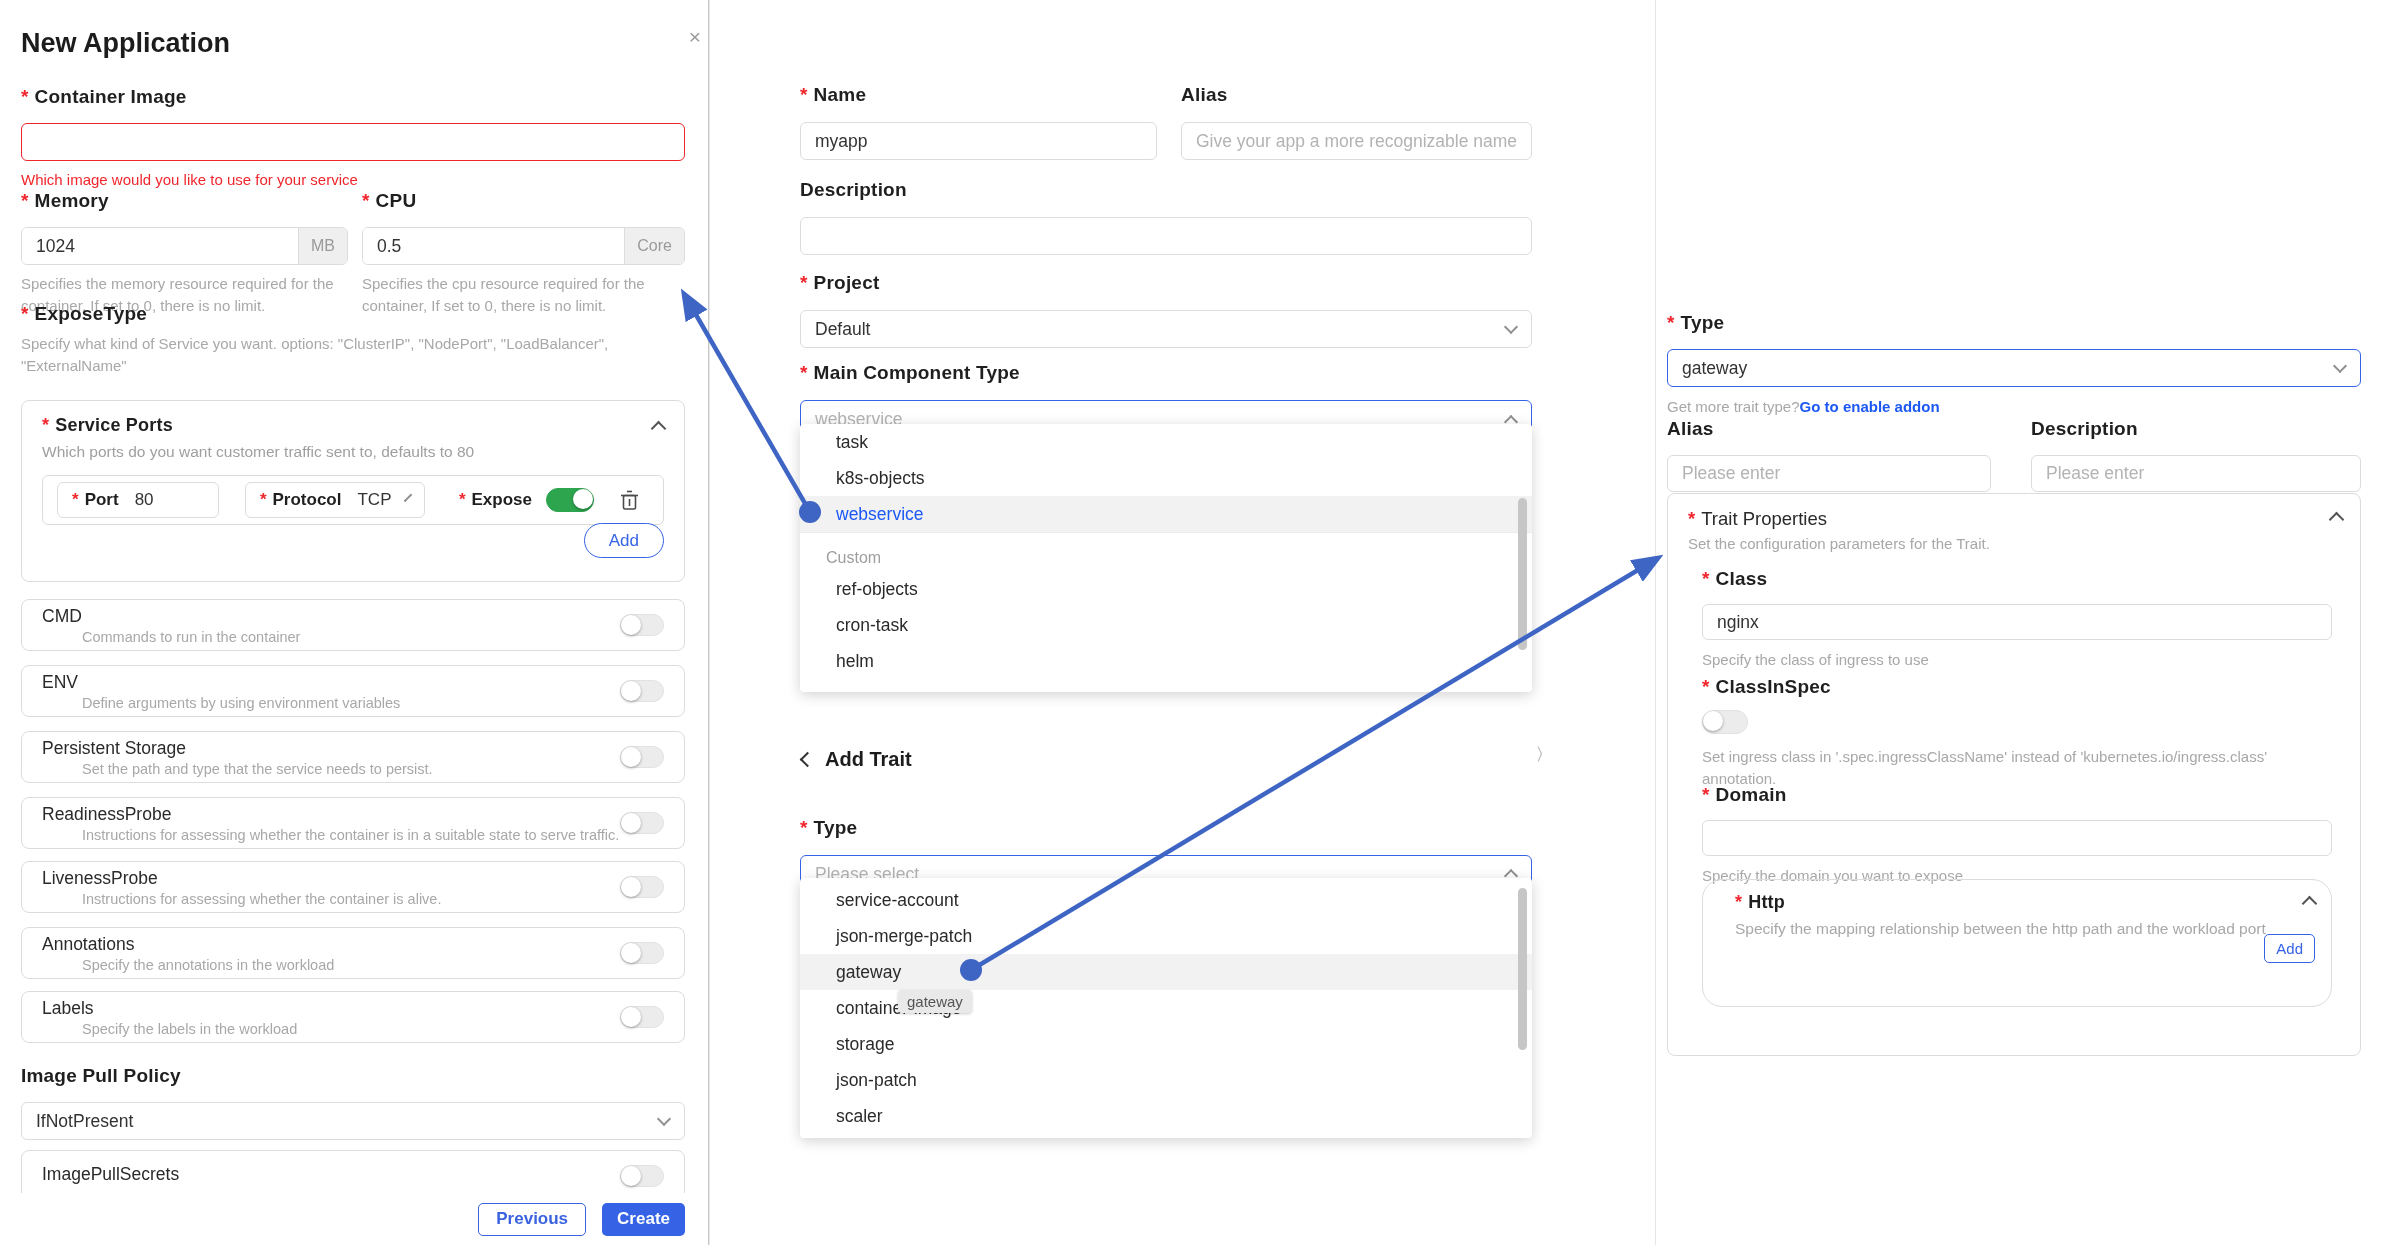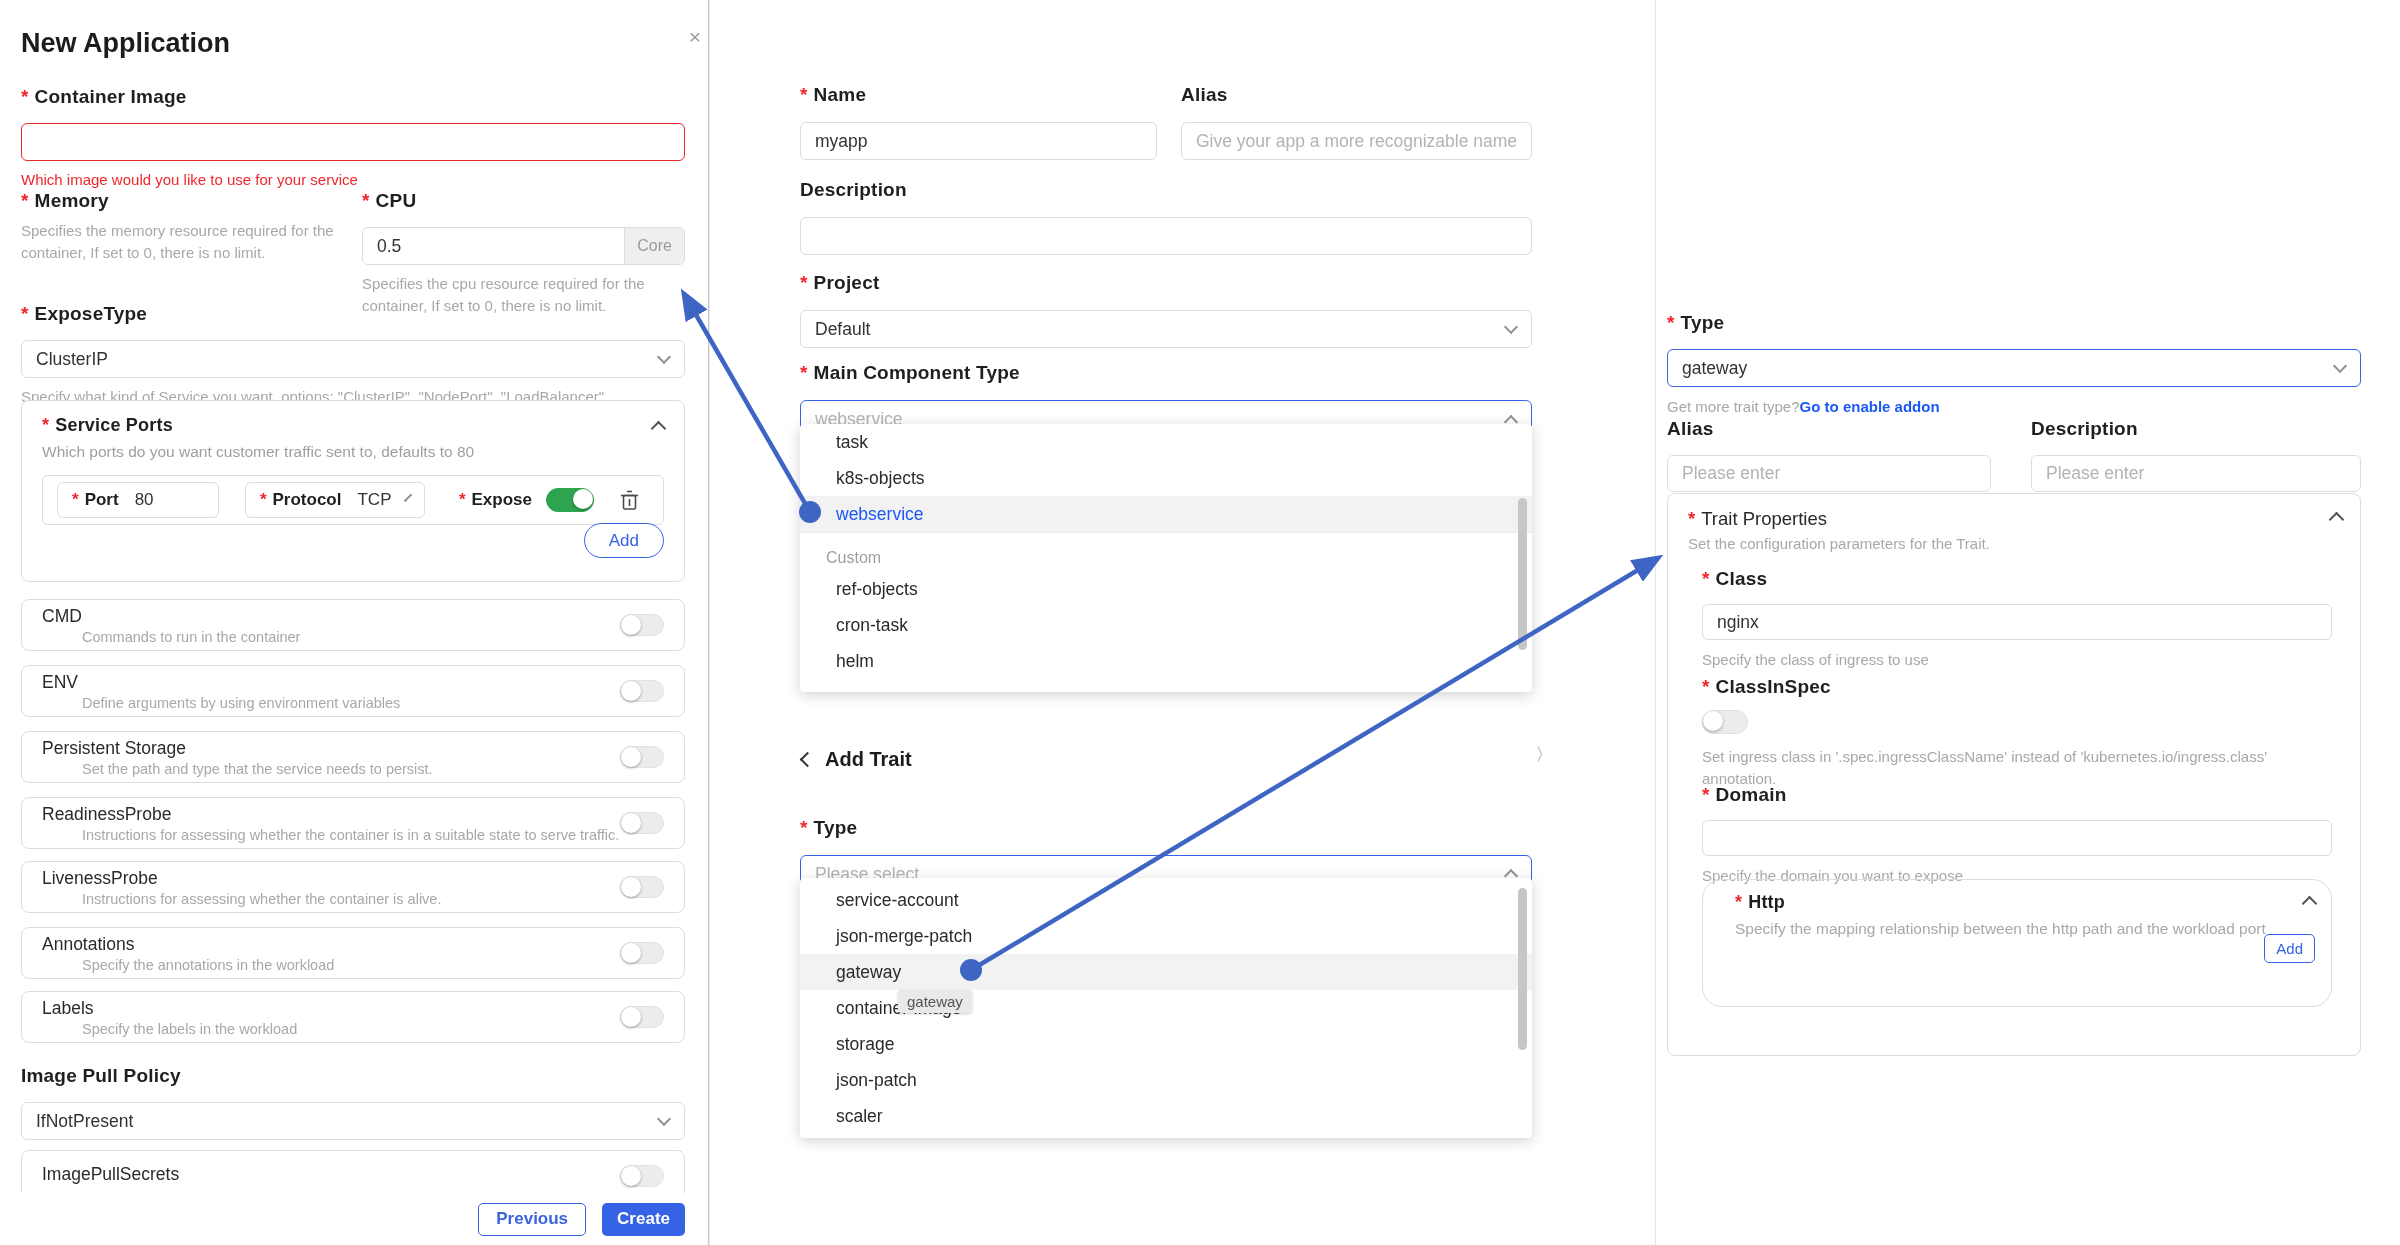--- a/index.html
+++ b/index.html
@@ -116,37 +116,37 @@
     <div class="ld-close">×</div>
 
     <div class="fld" style="top:86px">
       <div class="lbl"><span class="star">*</span><span>Container Image</span></div>
       <input class="inp err" style="margin-top: 15px;" value="">
       <div class="helper red" style="margin-top:8px">Which image would you like to use for your service</div>
     </div>
 
     <div class="fld" style="top:190px; width:327px">
       <div class="lbl"><span class="star">*</span><span>Memory</span></div>
+      <div class="unit-input" style="margin-top:15px">
+        <input value="1024" style="">
+        <div class="unit-addon">MB</div>
+      </div>
       <div class="helper" style="margin-top:8px">Specifies the memory resource required for the container, If set to 0, there is no limit.</div>
     </div>
     <div class="fld" style="top:190px; left:362px; width:323px">
       <div class="lbl"><span class="star">*</span><span>CPU</span></div>
       <div class="unit-input" style="margin-top:15px">
         <input value="0.5" style="">
         <div class="unit-addon">Core</div>
       </div>
       <div class="helper" style="margin-top:8px">Specifies the cpu resource required for the container, If set to 0, there is no limit.</div>
     </div>
 
     <div class="fld" style="top:303px">
       <div class="lbl"><span class="star">*</span><span>ExposeType</span></div>
-      <div class="sel" style="margin-top:15px">
-        <input class="inp" value="ClusterIP" style="">
-        <span class="chev down"></span>
-      </div>
       <div class="helper" style="margin-top:8px">Specify what kind of Service you want. options: "ClusterIP", "NodePort", "LoadBalancer", "ExternalName"</div>
     </div>
 
     <div class="card sp-card">
       <div class="lbl" style="font-size:18px"><span class="star">*</span><span>Service Ports</span></div>
       <div class="helper" style="margin-top:5px; color:#9f9f9f; font-size:15.5px">Which ports do you want customer traffic sent to, defaults to 80</div>
       <span class="sp-collapse"></span>
       <div class="sp-row">
         <div class="mini-group" style="width:196px">
           <span class="mini-lbl"><span class="star">*</span><span>Port</span></span>

